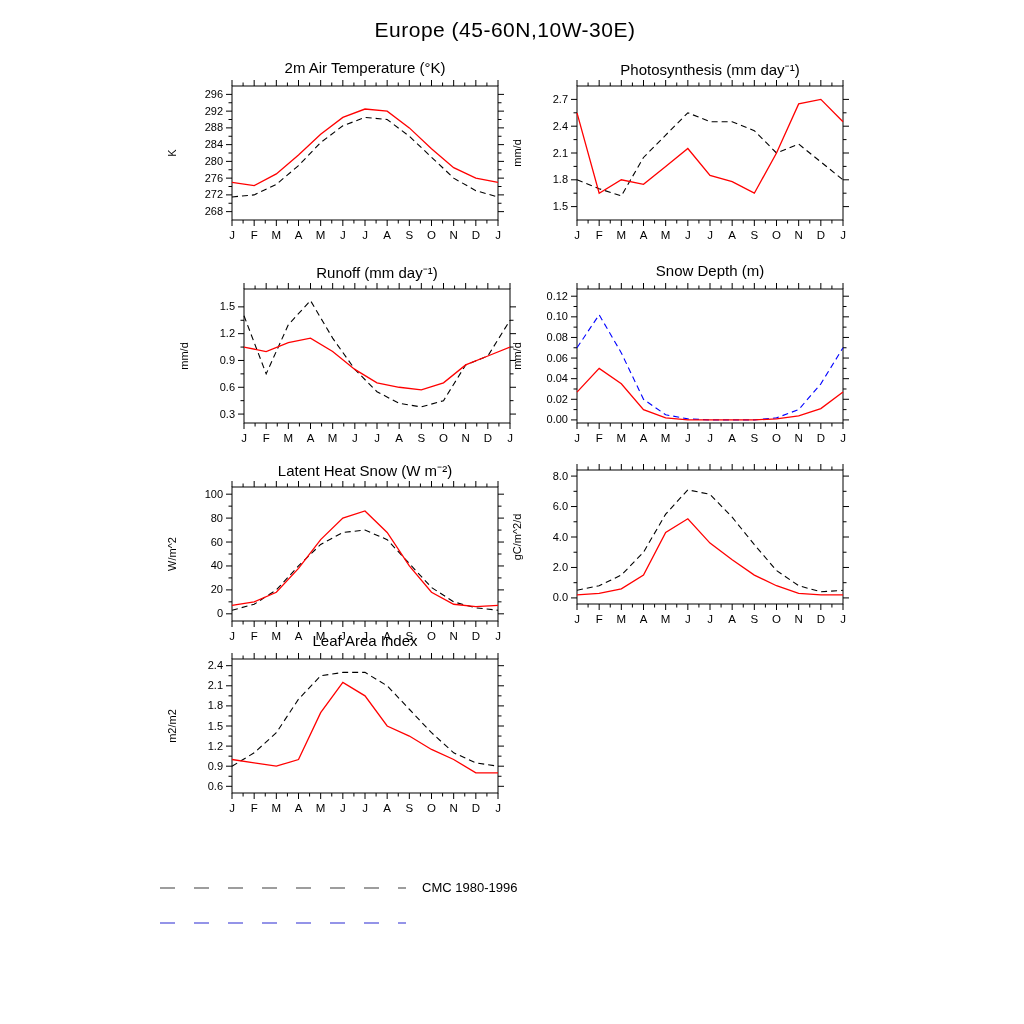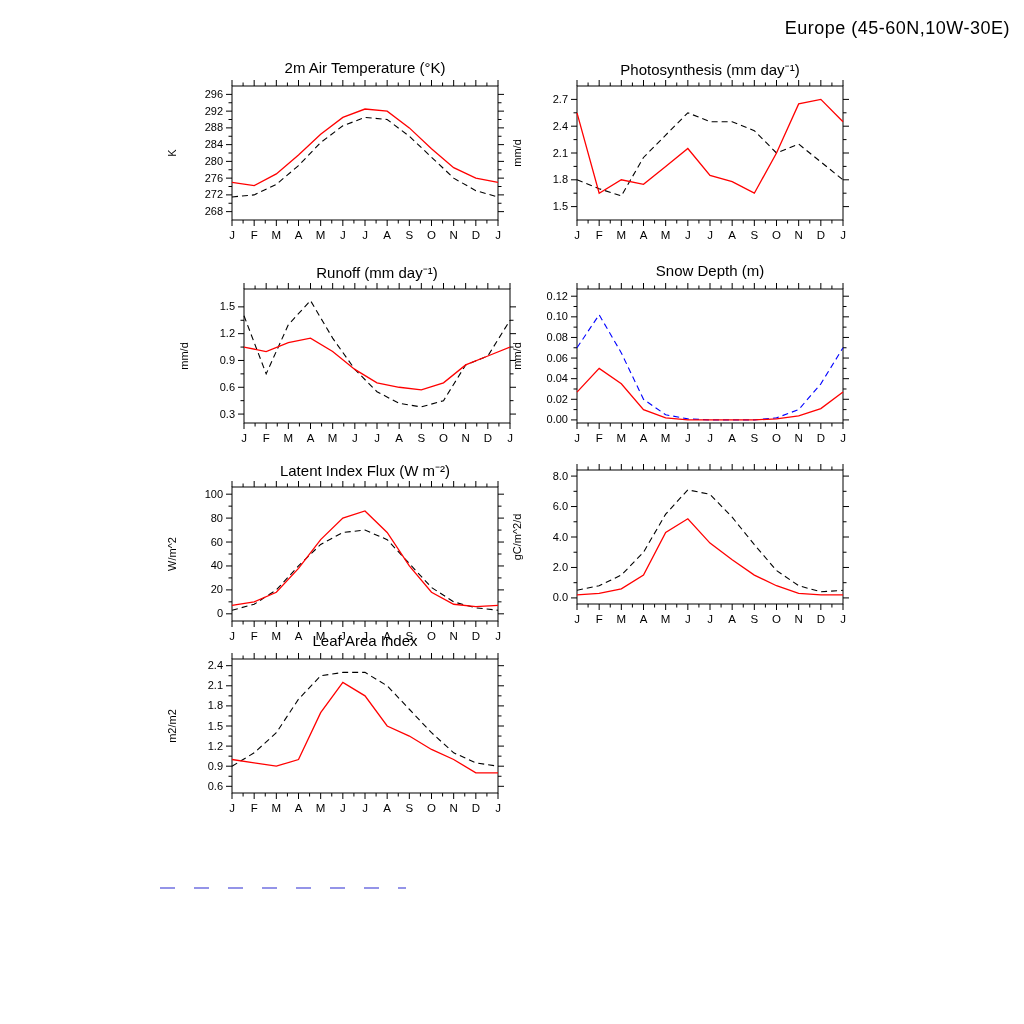--- a/index.html
+++ b/index.html
@@ -1,19 +1,19 @@
 <!DOCTYPE html>
 <html><head>
 <meta charset="utf-8">
 <style>
   html,body{margin:0;padding:0;background:#ffffff;}
   body{font-family:"Liberation Sans", sans-serif;color:#000;}
   .page{position:relative;width:1024px;height:1024px;background:#ffffff;overflow:hidden;}
-  .main-title{position:absolute;top:18px;left:0;width:1010px;text-align:right;
-              font-size:18px;letter-spacing:0.5px;}
+  .main-title{position:absolute;top:18px;left:0;width:1010px;text-align:center;
+              font-size:21px;letter-spacing:0.5px;}
   .chart{position:absolute;width:352px;}
   .chart-title{margin-left:74px;width:266px;text-align:center;font-size:15px;height:17px;
                white-space:nowrap;}
   svg{display:block;}
   svg text{font-family:"Liberation Sans", sans-serif;fill:#000;}
   .legend{position:absolute;left:158px;top:870px;}
   .legend-row{display:flex;align-items:center;height:35px;}
   .legend-label{margin-left:14px;font-size:13px;white-space:nowrap;}
 </style>
 </head>
@@ -434,21 +434,21 @@
           <line x1="340" y1="4" x2="340" y2="10" stroke="#000"></line>
           <text x="340" y="163" text-anchor="middle" font-size="11.5">J</text>
           <text x="18" y="77" text-anchor="middle" font-size="11" transform="rotate(-90 18 77)">mm/d</text>
           <polyline points="74,68.75384615384615 96.16666666666667,35.76923076923079 118.33333333333334,73.9076923076923 140.5,120.2923076923077 162.66666666666669,135.75384615384615 184.83333333333331,139.87692307692308 207,140.90769230769232 229.16666666666666,140.90769230769232 251.33333333333334,140.90769230769232 273.5,138.84615384615384 295.66666666666663,130.6 317.83333333333337,104.83076923076922 340,68.75384615384615" fill="none" stroke="#0000ff" stroke-width="1.1" stroke-dasharray="6 4"></polyline>
           <polyline points="74,113.07692307692308 96.16666666666667,89.36923076923077 118.33333333333334,104.83076923076922 140.5,130.6 162.66666666666669,138.84615384615384 184.83333333333331,140.90769230769232 207,140.90769230769232 229.16666666666666,140.90769230769232 251.33333333333334,140.90769230769232 273.5,139.87692307692308 295.66666666666663,136.7846153846154 317.83333333333337,129.56923076923078 340,113.07692307692308" fill="none" stroke="#ff0000" stroke-width="1.3"></polyline>
         </svg>
       </div>
   </div>
 
   <div class="chart" style="left:158px;top:460px;">
-    <div class="chart-title">Latent Index Flux (W m⁻²)</div>
+    <div class="chart-title">Latent Heat Snow (W m⁻²)</div>
     <div>
         <svg width="352" height="180">
           <rect x="74" y="10" width="266" height="134" fill="none" stroke="#000" stroke-width="1"></rect>
           <line x1="68" y1="136.82142857142858" x2="74" y2="136.82142857142858" stroke="#000"></line>
           <line x1="340" y1="136.82142857142858" x2="346" y2="136.82142857142858" stroke="#000"></line>
           <text x="65" y="140.32142857142858" text-anchor="end" font-size="11">0</text>
           <line x1="68" y1="112.89285714285714" x2="74" y2="112.89285714285714" stroke="#000"></line>
           <line x1="340" y1="112.89285714285714" x2="346" y2="112.89285714285714" stroke="#000"></line>
           <text x="65" y="116.39285714285714" text-anchor="end" font-size="11">20</text>
           <line x1="68" y1="88.96428571428572" x2="74" y2="88.96428571428572" stroke="#000"></line>
@@ -744,18 +744,24 @@
           <text x="18" y="77" text-anchor="middle" font-size="11" transform="rotate(-90 18 77)">m2/m2</text>
           <polyline points="74,117.2 96.16666666666667,103.8 118.33333333333334,83.7 140.5,50.2 162.66666666666669,26.75 184.83333333333331,23.400000000000006 207,23.400000000000006 229.16666666666666,36.8 251.33333333333334,60.25 273.5,83.7 295.66666666666663,103.8 317.83333333333337,113.85 340,117.2" fill="none" stroke="#000000" stroke-width="1.1" stroke-dasharray="6 4"></polyline>
           <polyline points="74,110.5 96.16666666666667,113.85 118.33333333333334,117.2 140.5,110.5 162.66666666666669,63.60000000000001 184.83333333333331,33.45 207,46.85000000000001 229.16666666666666,77 251.33333333333334,87.05 273.5,100.45 295.66666666666663,110.5 317.83333333333337,123.9 340,123.9" fill="none" stroke="#ff0000" stroke-width="1.3"></polyline>
         </svg>
       </div>
   </div>
 
   <div class="legend">
     <div class="legend-row">
       <svg width="250" height="12">
+        <line x1="2" y1="6" x2="248" y2="6" stroke="#3d3d3d" stroke-width="1.2" stroke-dasharray="15 19"></line>
+      </svg>
+      <span class="legend-label">CMC 1980-1996</span>
+    </div>
+    <div class="legend-row">
+      <svg width="250" height="12">
         <line x1="2" y1="6" x2="248" y2="6" stroke="#2a2ad2" stroke-width="1.2" stroke-dasharray="15 19"></line>
       </svg>
     </div>
   </div>
 
 </div>
 
 </body></html>

